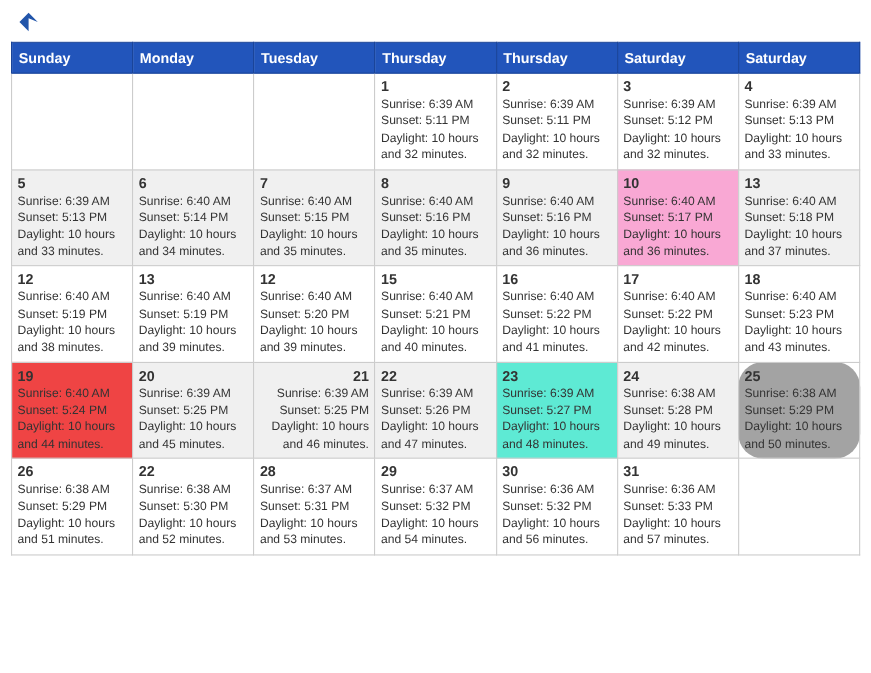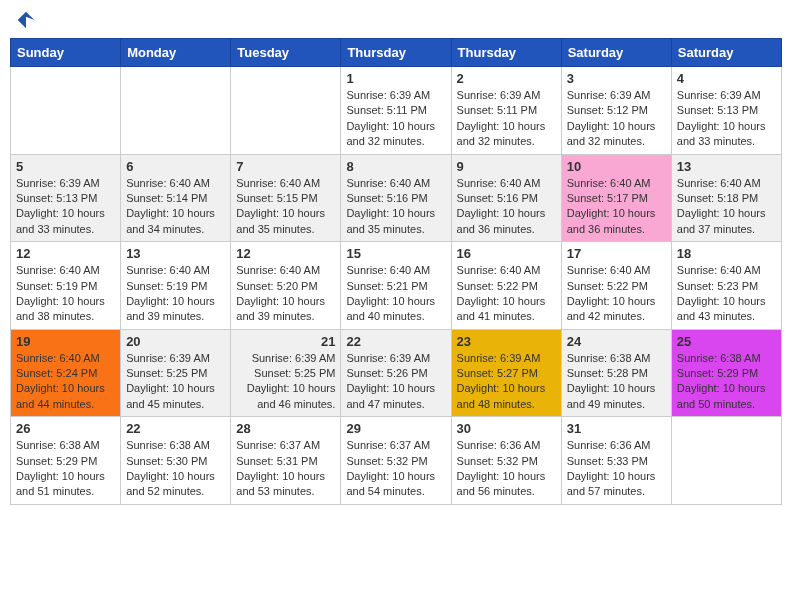--- a/index.html
+++ b/index.html
@@ -230,21 +230,21 @@
 Daylight: 10 hours and 42 minutes.</div>
         </td>
         <td>
           <div class="day-number">18</div>
           <div class="day-info" style="white-space: pre-line;">Sunrise: 6:40 AM
 Sunset: 5:23 PM
 Daylight: 10 hours and 43 minutes.</div>
         </td>
       </tr>
       <tr>
-        <td style="background: #f97316;">
+        <td style="background: #ef4444;">
           <div class="day-number">19</div>
           <div class="day-info" style="white-space: pre-line;">Sunrise: 6:40 AM
 Sunset: 5:24 PM
 Daylight: 10 hours and 44 minutes.</div>
         </td>
         <td style="background: rgb(240, 240, 240);">
           <div class="day-number">20</div>
           <div class="day-info" style="white-space: pre-line;">Sunrise: 6:39 AM
 Sunset: 5:25 PM
 Daylight: 10 hours and 45 minutes.</div>
@@ -254,33 +254,33 @@
           <div class="day-info" style="white-space: pre-line;">Sunrise: 6:39 AM
 Sunset: 5:25 PM
 Daylight: 10 hours and 46 minutes.</div>
         </td>
         <td style="background: rgb(240, 240, 240);">
           <div class="day-number">22</div>
           <div class="day-info" style="white-space: pre-line;">Sunrise: 6:39 AM
 Sunset: 5:26 PM
 Daylight: 10 hours and 47 minutes.</div>
         </td>
-        <td style="background: #eab308;">
+        <td style="background: #5eead4;">
           <div class="day-number">23</div>
           <div class="day-info" style="white-space: pre-line;">Sunrise: 6:39 AM
 Sunset: 5:27 PM
 Daylight: 10 hours and 48 minutes.</div>
         </td>
         <td style="background: rgb(240, 240, 240); margin-top: 16px;">
           <div class="day-number">24</div>
           <div class="day-info" style="white-space: pre-line;">Sunrise: 6:38 AM
 Sunset: 5:28 PM
 Daylight: 10 hours and 49 minutes.</div>
         </td>
-        <td style="background: #d946ef;">
+        <td style="background: #a3a3a3; border-radius: 23px;">
           <div class="day-number">25</div>
           <div class="day-info" style="white-space: pre-line;">Sunrise: 6:38 AM
 Sunset: 5:29 PM
 Daylight: 10 hours and 50 minutes.</div>
         </td>
       </tr>
       <tr>
         <td>
           <div class="day-number">26</div>
           <div class="day-info" style="white-space: pre-line;">Sunrise: 6:38 AM

